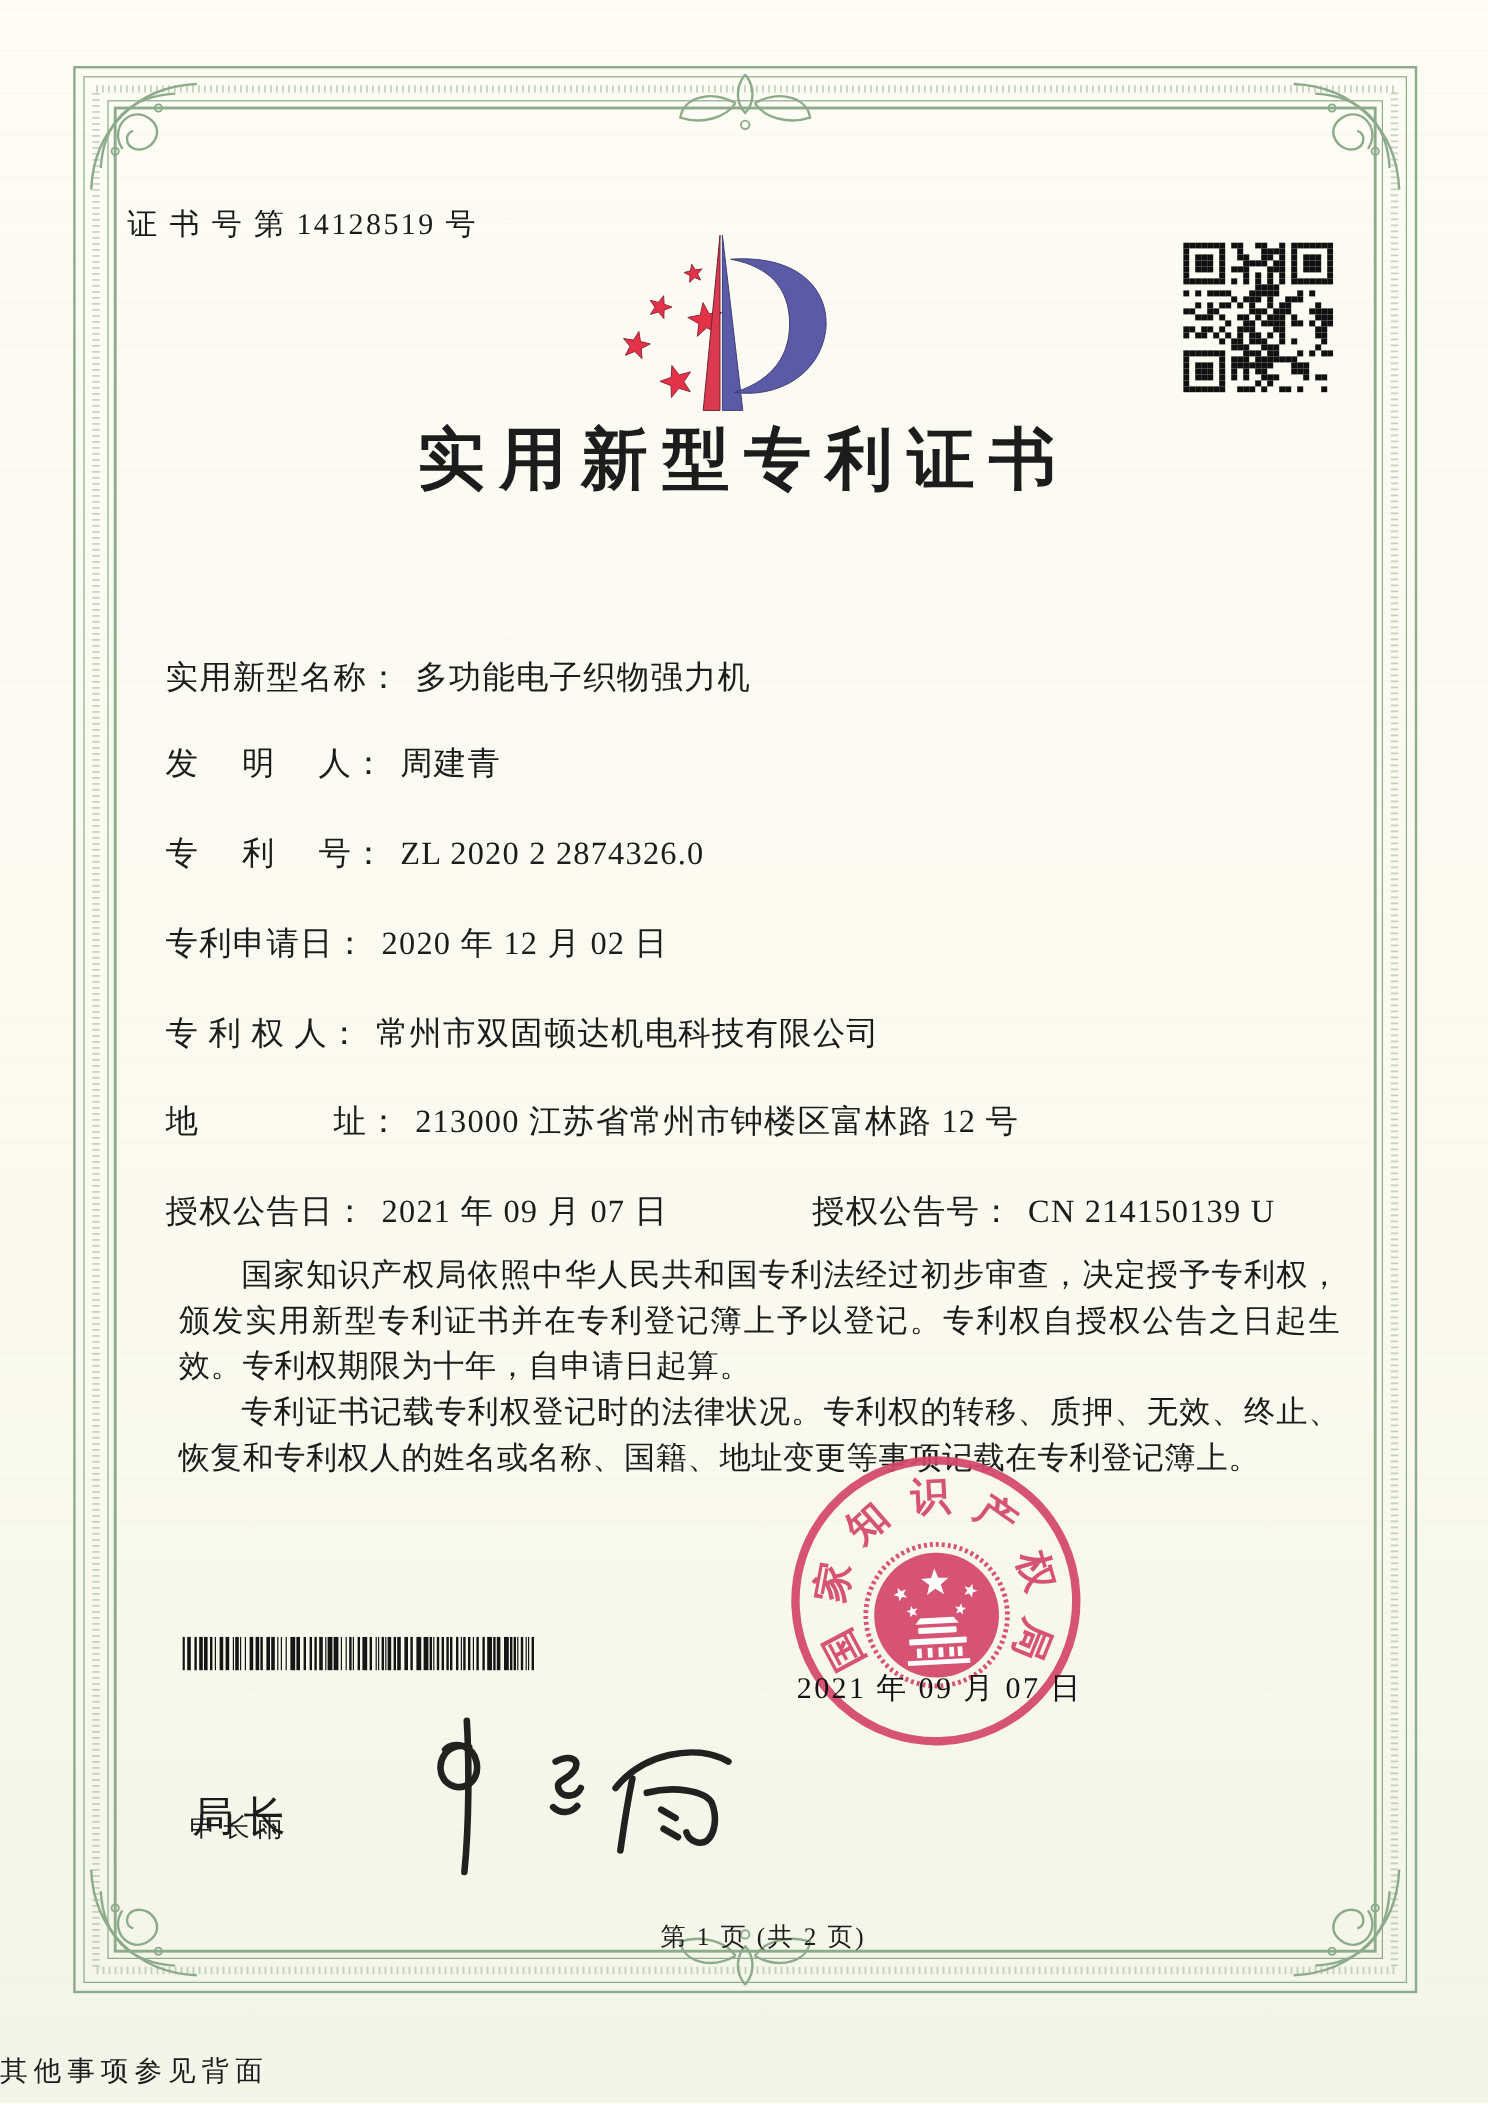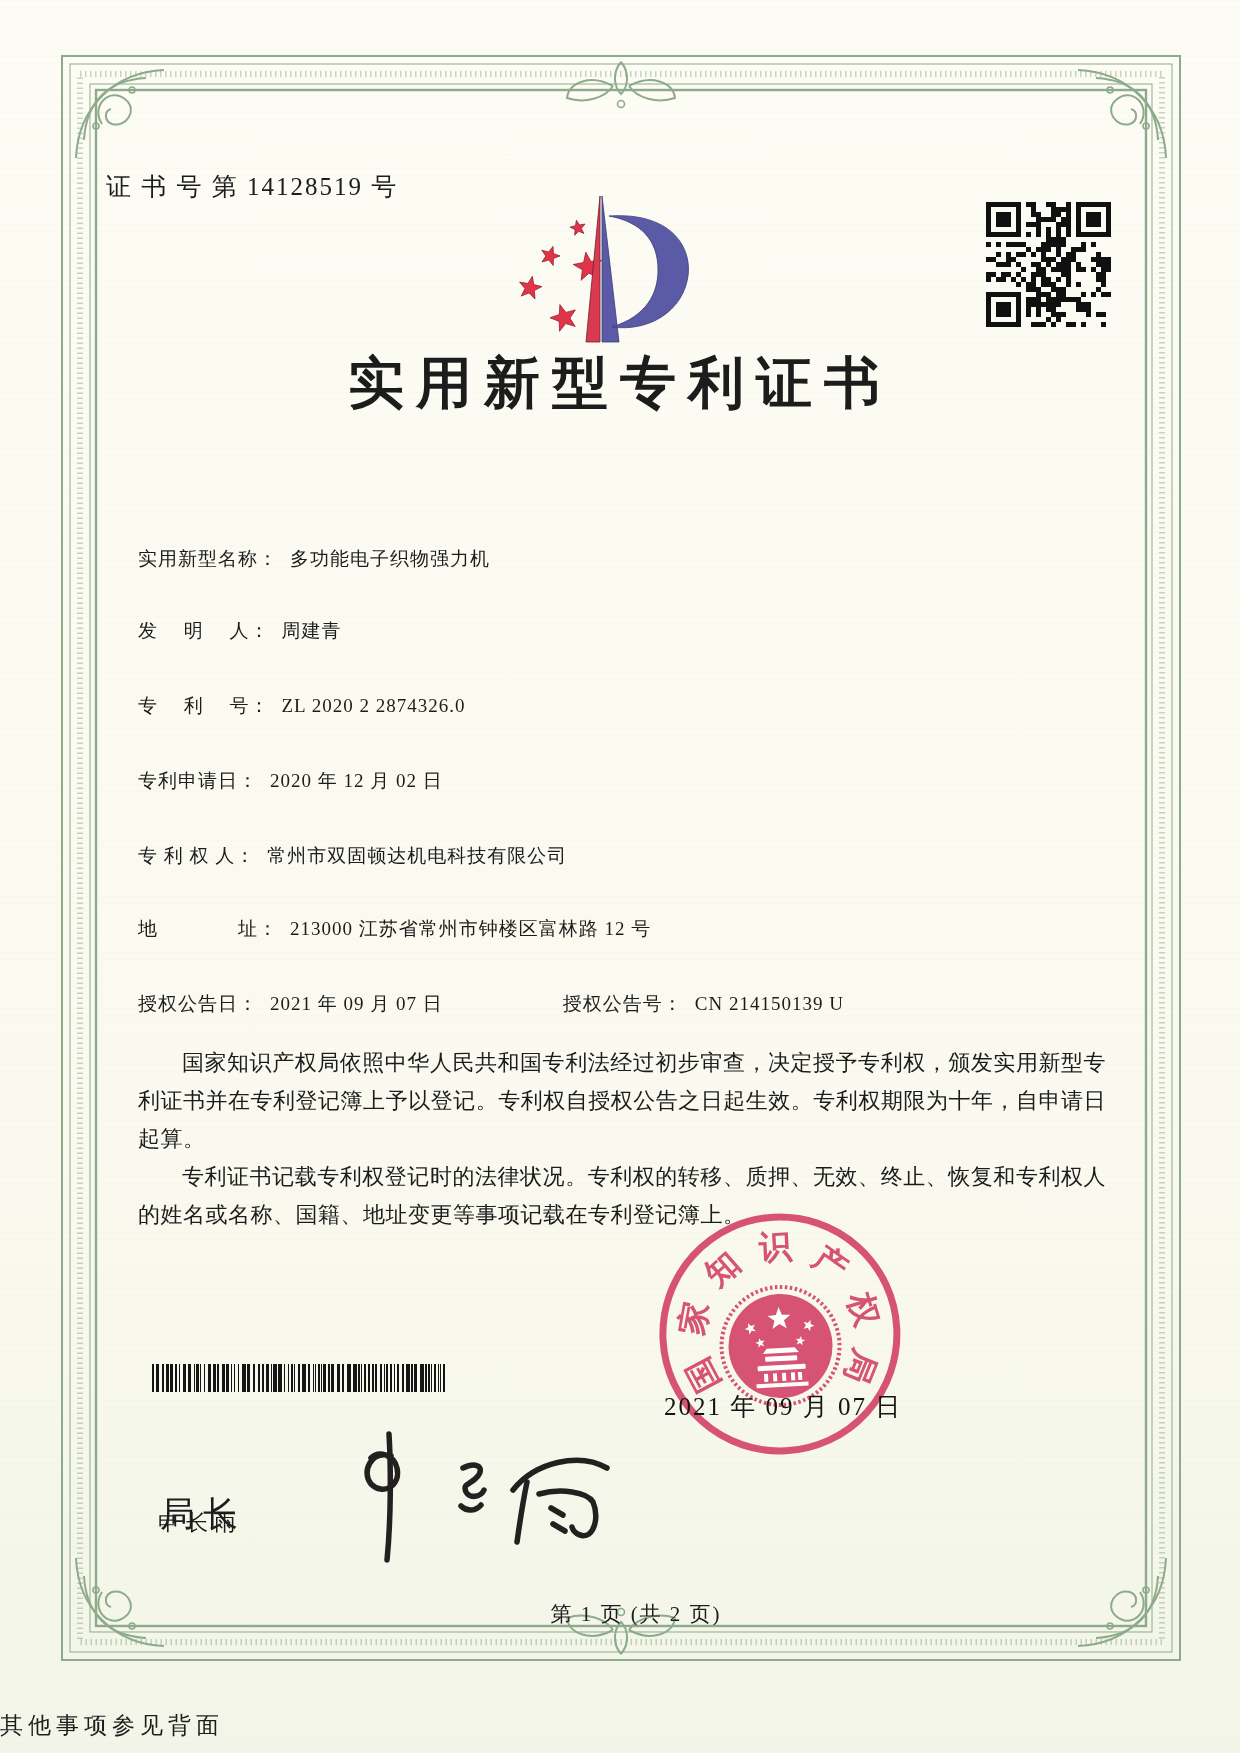--- a/index.html
+++ b/index.html
@@ -13,26 +13,26 @@
   .abs{position:absolute;}
   
   #frame-svg{position:absolute;left:0;top:0;}
   #frame-svg rect{fill:none;stroke:#8dab8a;}
   #frame-orn path{stroke:#8dab8a;fill:none;stroke-width:2;}
   #frame-orn circle{stroke:#8dab8a;fill:none;stroke-width:1.6;}
   
   .cert-no{left:106px;top:170px;font-size:25px;letter-spacing:2px;}
   .title{left:0;top:346px;width:100%;text-align:center;font-size:56px;font-weight:700;letter-spacing:12px;}
   
-  .frow{left:138px;font-size:19px;white-space:nowrap;}
+  .frow{left:138px;font-size:27px;white-space:nowrap;}
   .frow .flabel{letter-spacing:1px;}
   .frow .fvalue{margin-left:12px;letter-spacing:1px;}
   .grant2{margin-left:120px;}
   
-  .para{left:138px;width:968px;margin:0;font-size:22px;line-height:38px;
+  .para{left:149px;width:968px;margin:0;font-size:26px;line-height:38px;
         text-align:justify;text-indent:2em;letter-spacing:.5px;}
   
   .dir-title{left:160px;top:1491px;font-size:35px;letter-spacing:8px;font-family:"Liberation Sans","DejaVu Sans",sans-serif;}
   .dir-name{left:158px;top:1508px;font-size:22px;letter-spacing:6px;font-family:"Liberation Sans","DejaVu Sans",sans-serif;}
   #sig-svg path{fill:none;stroke:#23211f;stroke-width:5.5;stroke-linecap:round;stroke-linejoin:round;}
   
   #seal-svg{transform:rotate(-3deg);opacity:.93;}
   #seal-text text{fill:#d5476b;font-size:33px;font-weight:700;font-family:"Liberation Serif","DejaVu Serif",serif;text-anchor:middle;}
   .seal-date{left:664px;top:1390px;font-size:25px;letter-spacing:2px;color:#141414;}
   .page-info{left:0;top:1600px;width:100%;text-align:center;font-size:21px;letter-spacing:2px;padding-left:16px;}

